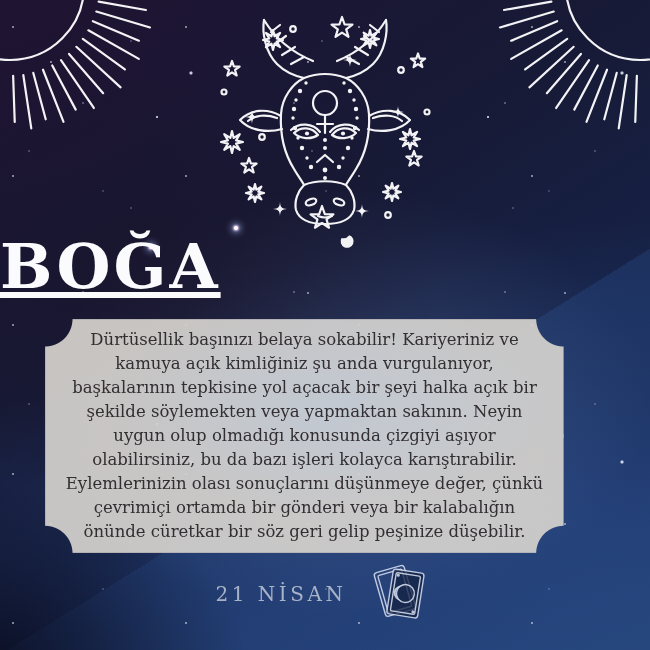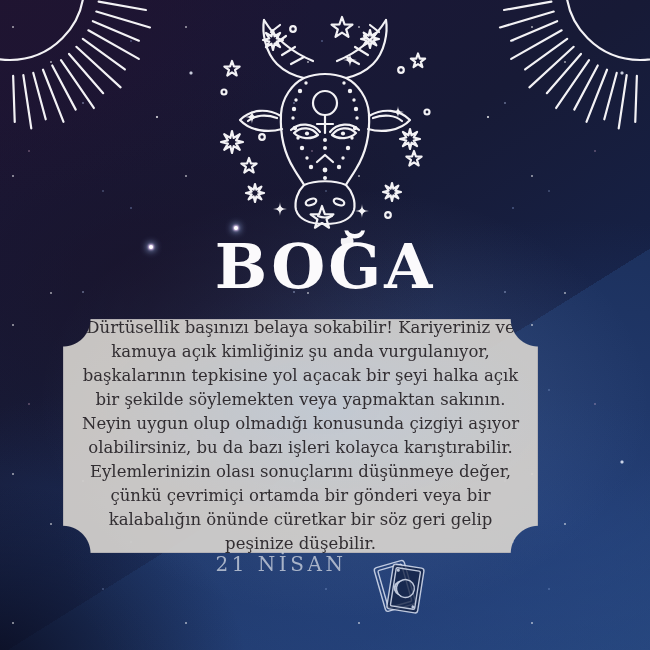--- a/index.html
+++ b/index.html
@@ -30,25 +30,25 @@
     background-repeat:repeat;
   }
   .bright-star{position:absolute;width:4px;height:4px;border-radius:50%;background:#fff;
     box-shadow:0 0 7px 2px rgba(170,200,255,.85),0 0 2px 1px rgba(255,190,230,.9);}
   .sun{position:absolute;top:0;}
   .sun.left{left:0;}
   .sun.right{right:0;transform:scaleX(-1);}
   .sun svg{display:block;}
   .bull-wrap{position:absolute;left:205px;top:12px;width:240px;height:250px;}
   .title{
-    position:absolute;top:236px;left:0;width:100%;text-align:center;
-    font-size:62px;line-height:1;font-weight:bold;color:#fbfafc;letter-spacing:3px;
+    position:absolute;top:236px;left:0;width:100%;text-align:left;
+    font-size:62px;line-height:1;font-weight:bold;color:#fbfafc;letter-spacing:3px;text-decoration:underline;
   }
   .panel{
-    position:absolute;left:63px;top:319px;width:475px;height:234px;
+    position:absolute;left:45px;top:319px;width:519px;height:234px;
     display:flex;align-items:center;justify-content:flex-end;box-sizing:border-box;
     padding:14px 18px;
     background-color:rgba(213,210,206,0.93);
     background-image:radial-gradient(ellipse 320px 150px at 55% 38%, rgba(188,202,220,0.55), rgba(188,202,220,0) 72%);
     -webkit-mask:
       radial-gradient(circle 28px at 0 0, transparent 27px, #000 28px) 0 0/51% 51% no-repeat,
       radial-gradient(circle 28px at 100% 0, transparent 27px, #000 28px) 100% 0/51% 51% no-repeat,
       radial-gradient(circle 28px at 0 100%, transparent 27px, #000 28px) 0 100%/51% 51% no-repeat,
       radial-gradient(circle 28px at 100% 100%, transparent 27px, #000 28px) 100% 100%/51% 51% no-repeat;
     mask:
@@ -56,21 +56,21 @@
       radial-gradient(circle 28px at 100% 0, transparent 27px, #000 28px) 100% 0/51% 51% no-repeat,
       radial-gradient(circle 28px at 0 100%, transparent 27px, #000 28px) 0 100%/51% 51% no-repeat,
       radial-gradient(circle 28px at 100% 100%, transparent 27px, #000 28px) 100% 100%/51% 51% no-repeat;
     box-shadow:inset 0 0 0 1px rgba(90,90,110,0.18);
   }
   .panel p{
     margin:0;font-size:16.5px;line-height:1.45;color:#322e32;text-align:center;
   }
   .footer{
     position:absolute;left:0;top:552px;width:100%;height:84px;
-    display:flex;align-items:flex-start;justify-content:center;gap:22px;
+    display:flex;align-items:center;justify-content:center;gap:22px;
   }
   .date{
     font-size:20px;letter-spacing:3.5px;color:rgba(205,211,223,0.78);white-space:nowrap;
   }
   .lineart{stroke:#f3f2f5;fill:none;stroke-width:2.2;stroke-linecap:round;stroke-linejoin:round;}
 </style>
 </head>
 <body>
 
 <div id="poster">

